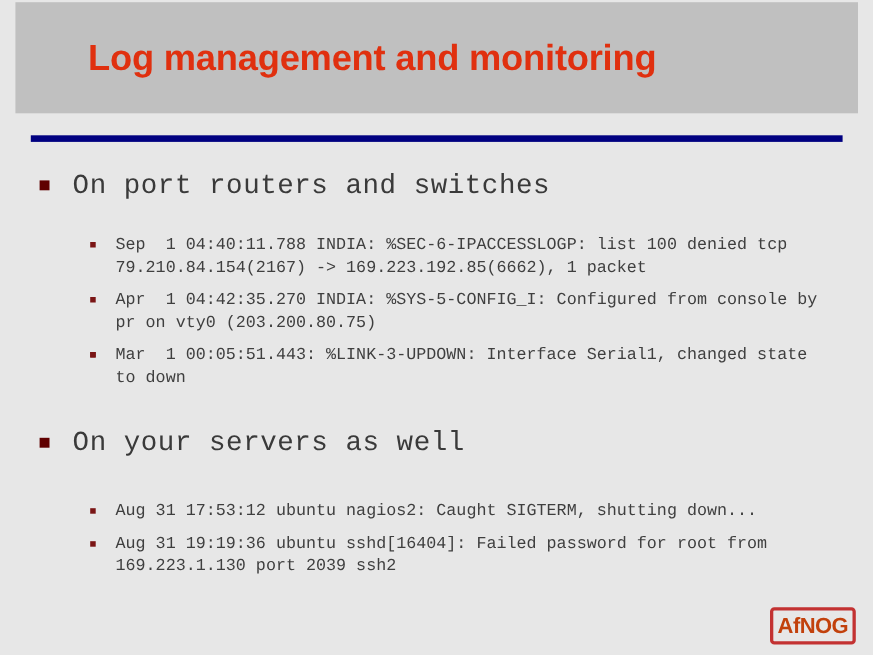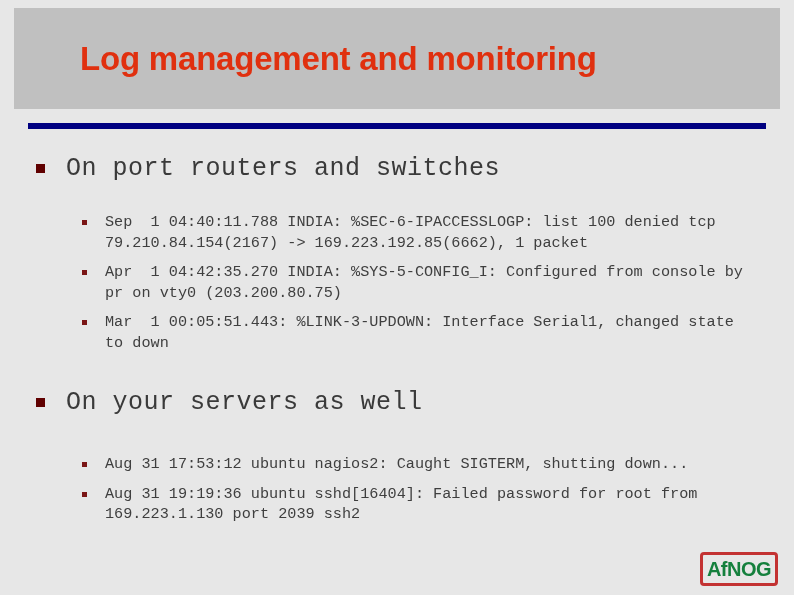--- a/index.html
+++ b/index.html
@@ -20,21 +20,21 @@
     left: 0; top: 0;
     width: 794px;
     height: 595px;
     background: #e7e7e7;
   }
 
   
   #title-band {
     position: absolute;
     left: 14px;
-    top: 8px;
+    top: 2px;
     width: 766px;
     height: 101px;
     background: #c0c0c0;
     box-sizing: border-box;
   }
   #title-text {
     position: absolute;
     left: 66px;
     top: 32px;
     font-family: "Liberation Sans", sans-serif;
@@ -134,21 +134,21 @@
     box-sizing: border-box;
     display: flex;
     align-items: center;
     justify-content: center;
     background: #e7e7e7;
   }
   #afnog-logo-text {
     font-family: "Liberation Sans", sans-serif;
     font-weight: bold;
     font-size: 20px;
-    color: #15803d;
+    color: #c2410c;
     letter-spacing: -0.5px;
     line-height: 20px;
   }
 </style>
 </head>
 <body>
 
 <div id="slide">
 
   <div id="title-band">

